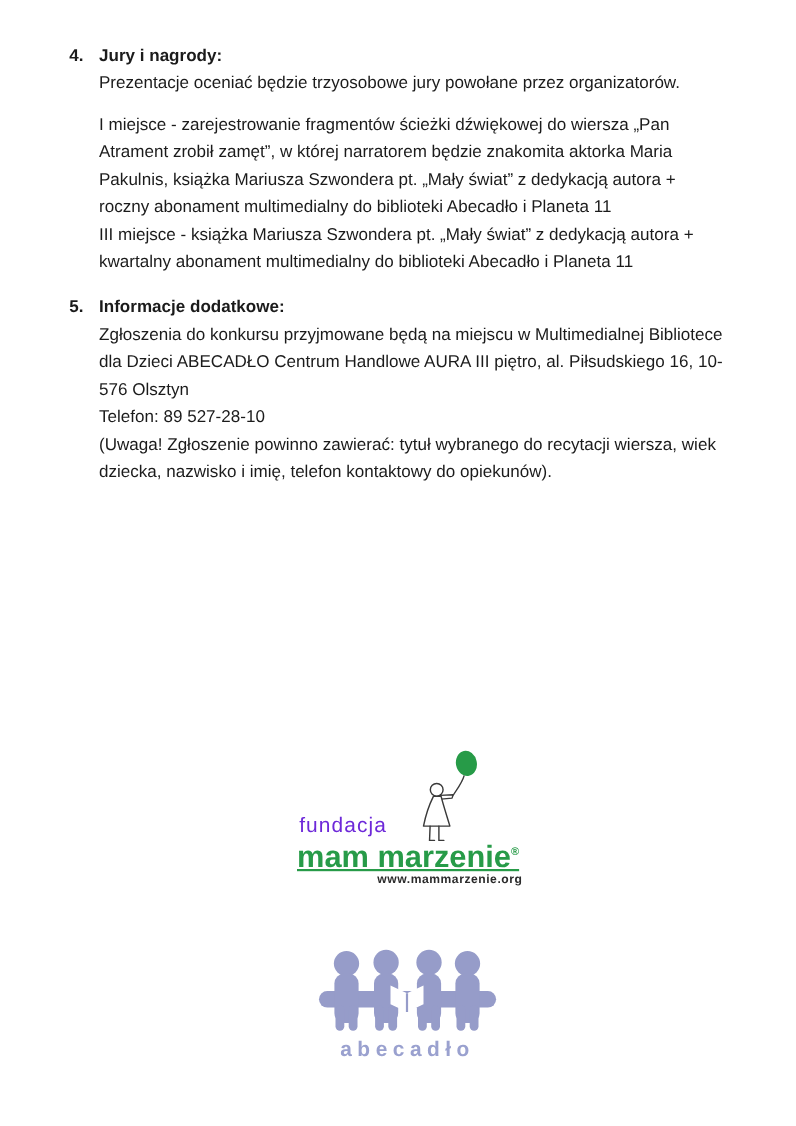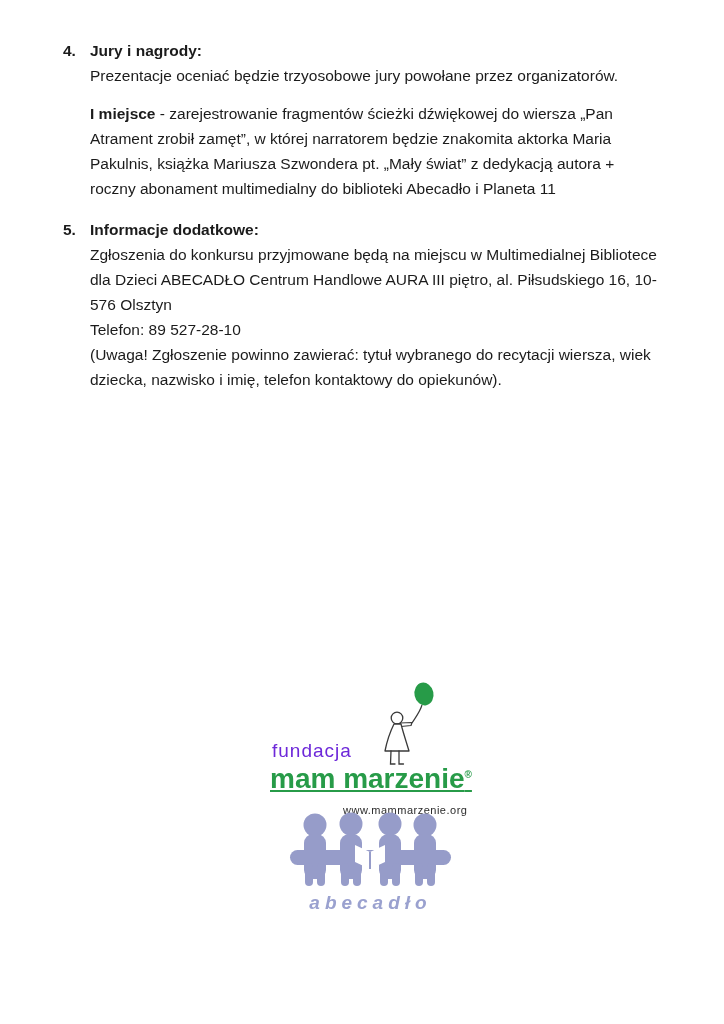--- a/index.html
+++ b/index.html
@@ -8,50 +8,51 @@
     margin:0 auto;overflow:hidden;
     font-family:"Liberation Sans",sans-serif;color:#1b1b1b;
   }
   
   .text-col{position:absolute;left:63px;top:38px;width:597px;font-size:15.5px;line-height:25px;}
   .h-row{display:flex;font-weight:bold;}
   .h-row .num{width:27px;flex:0 0 27px;}
   p{margin:0 0 0 27px;}
   .gap-sm{height:13px;}
   .sec5{margin-top:16px;}
-  b,.b{font-weight:bold;}
+  b,.b{font-weight:normal;}
   a.link{color:#0563c1;text-decoration:underline;cursor:pointer;}
   
   .logo-block{position:absolute;}
   #mbp-logo{left:246px;top:566px;width:240px;height:112px;}
   .mbp-text{position:absolute;left:126px;top:16px;color:#3c424a;font-size:15.5px;line-height:17px;letter-spacing:1px;}
   .mbp-text .l4{font-size:16.5px;letter-spacing:0.5px;margin-top:1px;}
   #fundacja-logo{left:270px;top:676px;width:212px;height:140px;}
   .girl-svg{position:absolute;left:112px;top:2px;}
   .fund-word{position:absolute;left:2px;top:64px;font-size:19px;font-weight:normal;color:#6d28d9;letter-spacing:1px;}
   .mam-word{position:absolute;left:0px;top:87px;font-size:28px;font-weight:bold;color:#279b48;white-space:nowrap;text-decoration:underline;}
   .mam-word sup{font-size:10px;vertical-align:super;}
-  .mm-url{position:absolute;left:73px;top:128px;font-size:11px;font-weight:normal;color:#2b2b2b;letter-spacing:0.5px;text-align:right;}
-  #abecadlo-logo{left:283px;top:807px;width:175px;height:110px;text-align:center;font-style:italic;}
+  .mm-url{position:absolute;left:73px;top:118px;font-size:11px;font-weight:bold;color:#2b2b2b;letter-spacing:0.5px;text-align:right;}
+  #abecadlo-logo{left:283px;top:858px;width:175px;height:110px;text-align:center;}
   .abc-label{margin-top:1px;font-size:19px;font-weight:bold;letter-spacing:5px;color:#9aa1cf;}
 </style>
 </head>
 <body>
 
 <div class="page">
 
   <div class="text-col">
 
     <div class="h-row">
       <span class="num">4.</span>
       <span>Jury i nagrody:</span>
     </div>
     <p>Prezentacje oceniać będzie trzyosobowe jury powołane przez organizatorów.</p>
     <div class="gap-sm"></div>
     <p><span class="b">I miejsce</span><span> - </span><span>zarejestrowanie fragmentów ścieżki dźwiękowej do wiersza „Pan Atrament zrobił zamęt”, w której narratorem będzie znakomita aktorka Maria Pakulnis, książka Mariusza Szwondera pt. „Mały świat” z dedykacją autora + roczny abonament multimedialny do biblioteki Abecadło i Planeta 11</span></p>
+    <p><span class="b">III miejsce</span><span> - </span><span>książka Mariusza Szwondera pt. „Mały świat” z dedykacją autora + kwartalny abonament multimedialny do biblioteki Abecadło i Planeta 11</span></p>
 
     <div class="h-row sec5">
       <span class="num">5.</span>
       <span>Informacje dodatkowe:</span>
     </div>
     <p>Zgłoszenia do konkursu przyjmowane będą na miejscu w Multimedialnej Bibliotece dla Dzieci ABECADŁO Centrum Handlowe AURA III piętro, al. Piłsudskiego 16, 10-576 Olsztyn</p>
     <p>Telefon: 89 527-28-10</p>
     <p>(Uwaga! Zgłoszenie powinno zawierać: tytuł wybranego do recytacji wiersza, wiek dziecka, nazwisko i imię, telefon kontaktowy do opiekunów).</p>
   </div>
 

